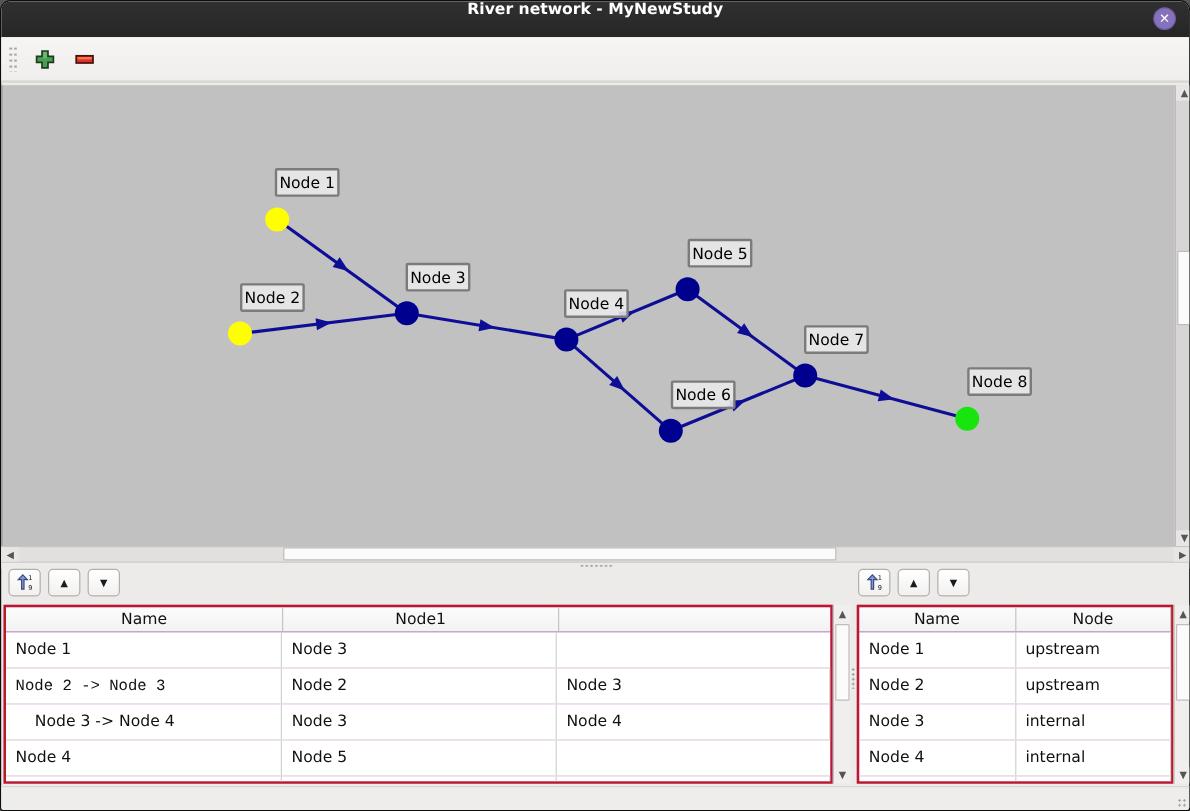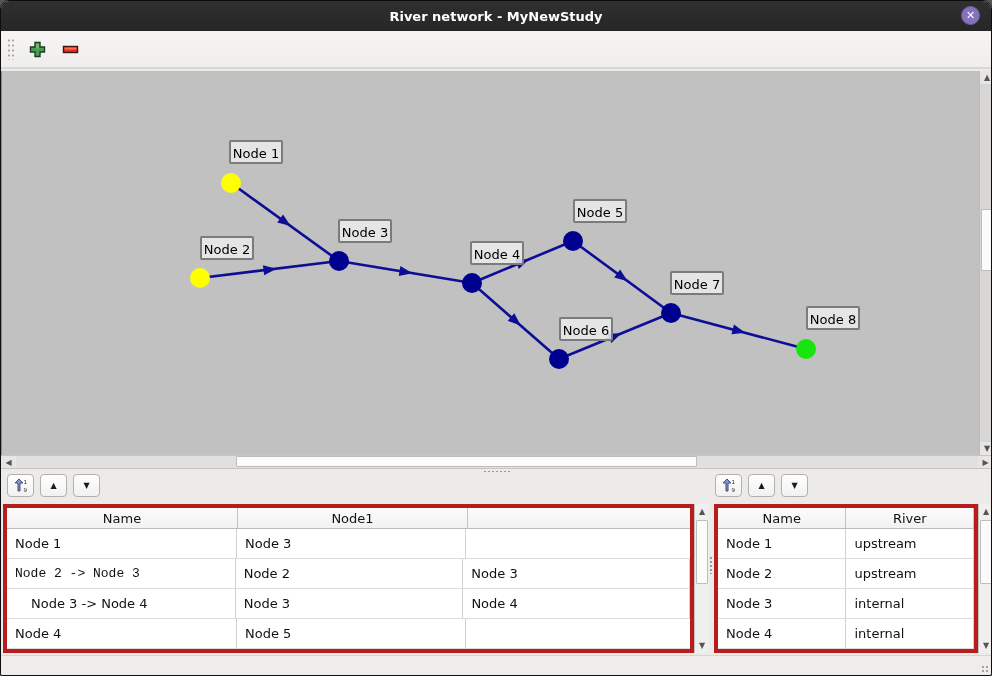--- a/index.html
+++ b/index.html
@@ -5,21 +5,21 @@
   * { margin:0; padding:0; box-sizing:border-box; font-family:"DejaVu Sans", sans-serif; }
   html,body { background:#555; }
   .window {
     position:relative; width:992px; height:676px; background:#ecebe9;
     border:1px solid #0d0d0d; border-radius:9px 9px 3px 3px; overflow:hidden;
   }
   
   .titlebar {
     position:absolute; top:0; left:0; width:100%; height:30px;
     background:linear-gradient(#303030,#262626);
-    display:flex; align-items:center; justify-content:center;
+    display:flex; align-items:flex-start; justify-content:center;
   }
   .titlebar .title { color:#ffffff; font-size:13px; font-weight:bold; }
   .close-btn {
     position:absolute; right:11px; top:5px; width:19px; height:19px; border-radius:50%;
     background:#8672bb; border:1px solid #6f5ca6; color:#fff; font-size:11px; font-weight:bold;
     display:flex; align-items:center; justify-content:center; cursor:pointer; line-height:1;
   }
   
   .toolbar {
     position:absolute; top:30px; left:0; width:100%; height:38px;
@@ -63,21 +63,21 @@
     background-image:radial-gradient(circle,#9b9894 0.8px,transparent 1px); background-size:4px 4px; }
   
   .btn-row { position:absolute; top:473px; height:23px; display:flex; gap:6px; }
   .btn-row.left { left:6px; } .btn-row.right { left:714px; }
   .sq-btn {
     width:27px; height:23px; background:linear-gradient(#ffffff,#f2f1f0);
     border:1px solid #b3b1ae; border-radius:4px; display:flex; align-items:center; justify-content:center;
     font-size:8px; color:#1a1a1a; cursor:pointer;
   }
   
-  .dtable { position:absolute; top:503px; background:#d946ef; border:4px solid #b91c1c; overflow:hidden; }
+  .dtable { position:absolute; top:503px; background:#d946ef; border:2px solid #b91c1c; overflow:hidden; }
   .dt-head { display:flex; height:21px; background:linear-gradient(#fcfcfc,#f2f2f2); border-bottom:1px solid #bdbbb9; }
   .dt-head .hcell {
     display:flex; align-items:center; justify-content:center; font-size:13px; color:#111;
     border-right:1px solid #c6c4c2; overflow:hidden; white-space:nowrap;
   }
   .dt-row { display:flex; height:30px; background:#fff; border-bottom:1px solid #dddcda; }
   .dt-row .cell {
     display:flex; align-items:center; padding-left:8px; font-size:13px; color:#111;
     border-right:1px solid #d3d1cf; overflow:hidden; white-space:nowrap;
   }
@@ -253,21 +253,21 @@
     </div>
   <div class="mini-scroll" style="left:693px;top:503px;height:149px;">
     <div class="sb-arrow" style="top:1px;left:0;">▲</div>
     <div class="sb-thumb" style="left:1px;top:16px;width:12px;height:64px;"></div>
     <div class="sb-arrow" style="bottom:1px;left:0;">▼</div>
   </div>
 
   <div class="dtable" style="left:713px;width:264px;height:149px;">
       <div class="dt-head">
         <div class="hcell" style="width: 132px;">Name</div>
-        <div class="hcell" style="width: 131px;">River</div>
+        <div class="hcell" style="width: 131px;">Node</div>
       </div>
       <div class="dt-row">
         <div class="cell" style="width: 132px;">Node 1</div>
         <div class="cell" style="width: 131px;">upstream</div>
       </div>
       <div class="dt-row">
         <div class="cell" style="width: 132px;">Node 2</div>
         <div class="cell" style="width: 131px;">upstream</div>
       </div>
       <div class="dt-row">

